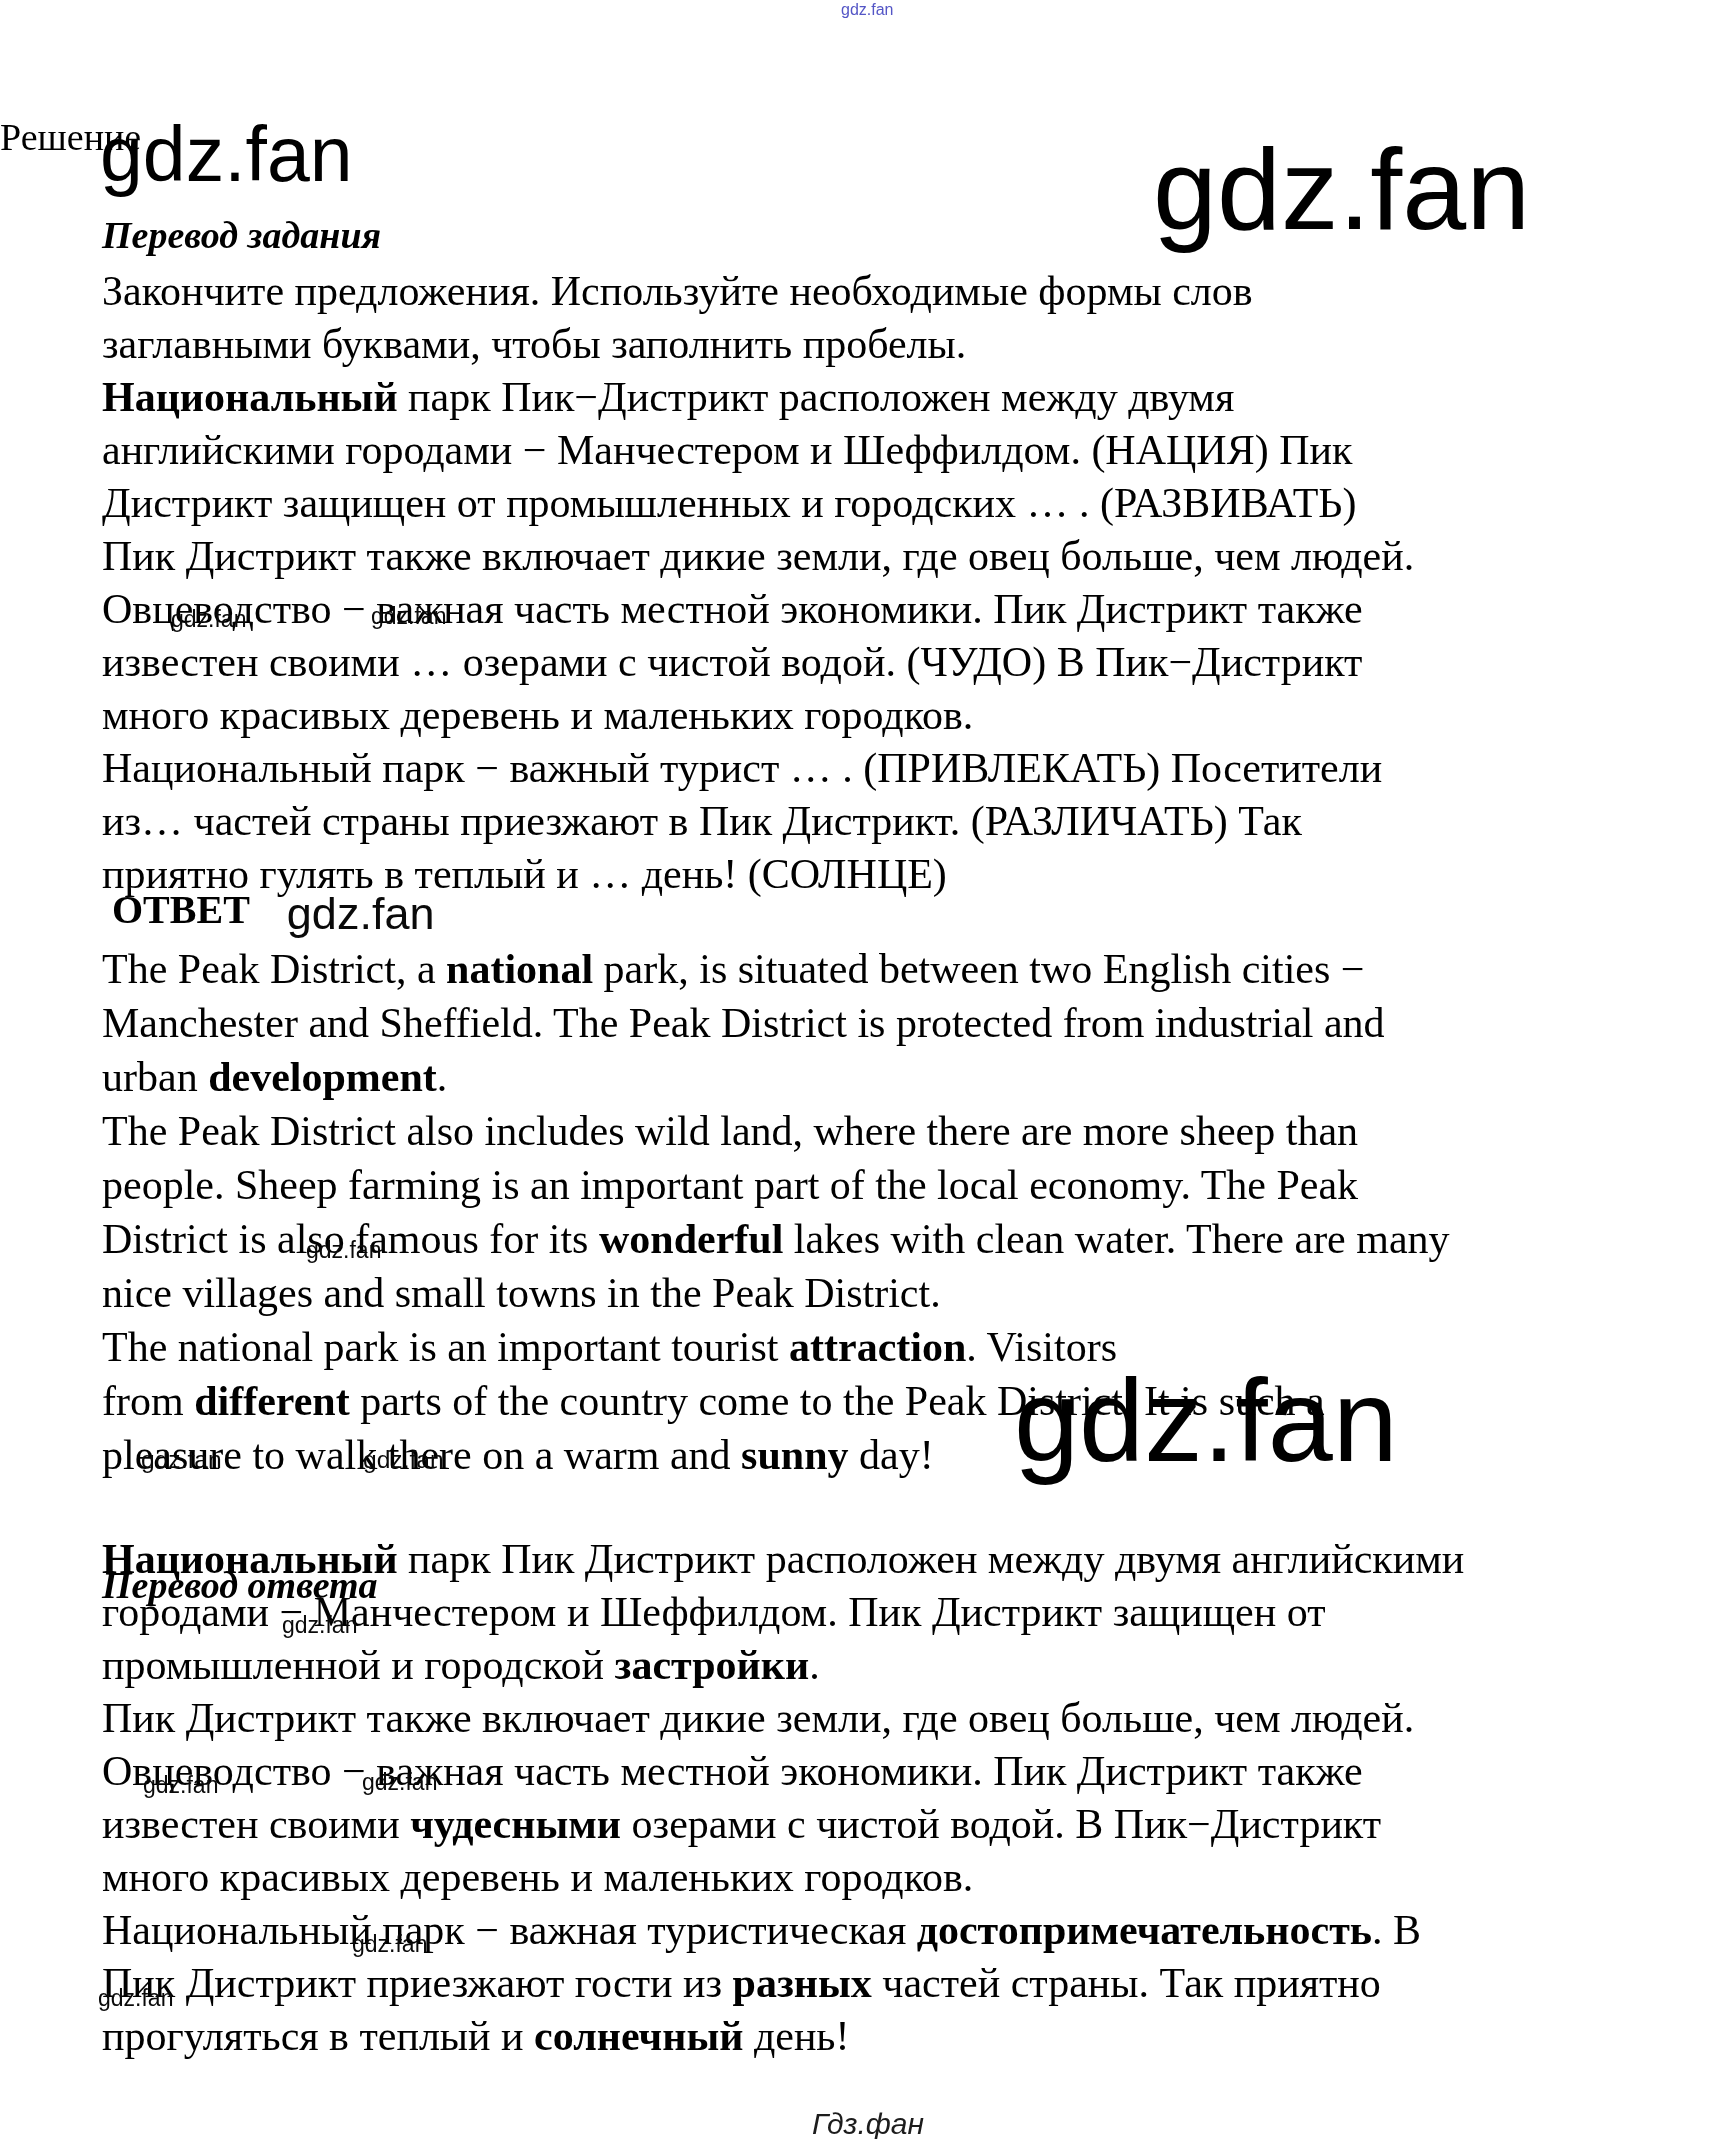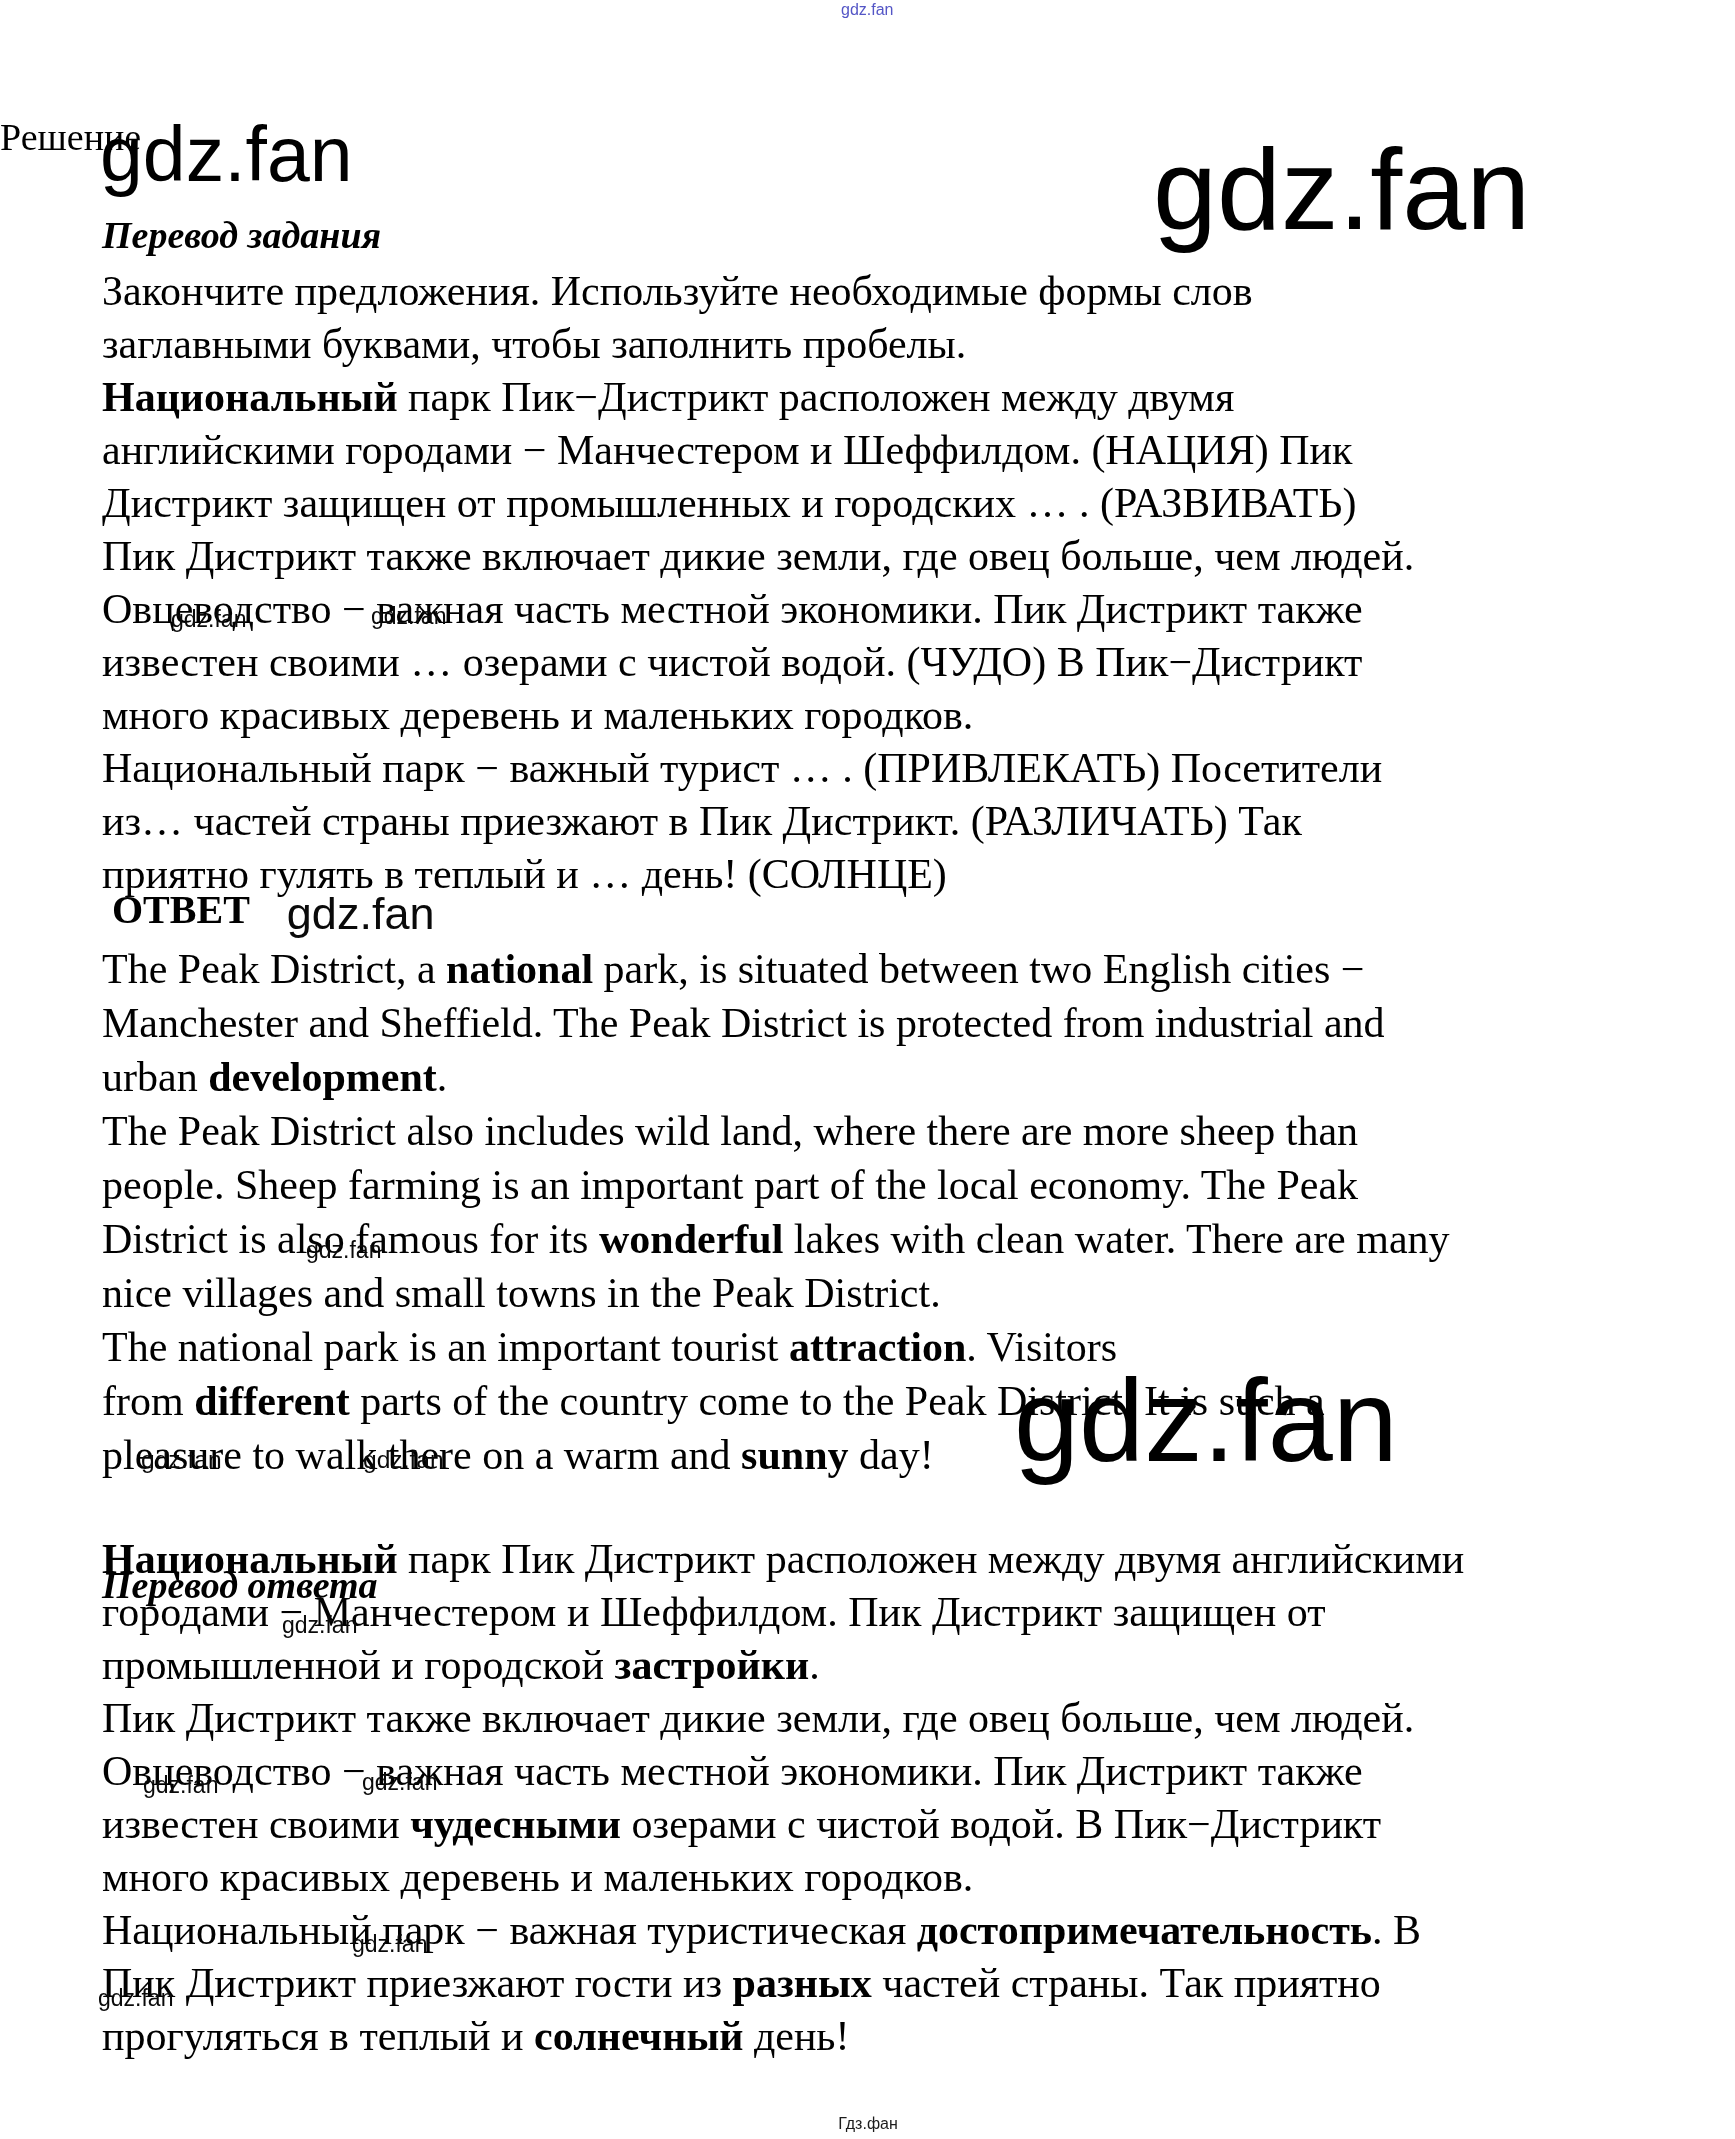--- a/index.html
+++ b/index.html
@@ -40,21 +40,21 @@
     font-size:40px;font-weight:bold;line-height:46px;display:inline-block;
   }
   .answer-head-wm{
     font-family:"Liberation Sans", sans-serif;
     font-size:45px;line-height:1;display:inline-block;
     margin-left:37px;position:relative;top:6.2px;color:#0a0a0a;
   }
   .footer{
     left:0;right:0;top:2111px;text-align:center;
     font-family:"Liberation Sans", sans-serif;
-    font-size:16px;color:#1c1c1c;line-height:26px;
+    font-size:30px;color:#1c1c1c;line-height:26px;font-style:italic;
   }
 </style>
 </head>
 <body>
 
 <div id="page">
 
   <div class="abs title">Решение</div>
 
   <div class="abs section-heading" style="left:102px;top:213px;">Перевод задания</div>

